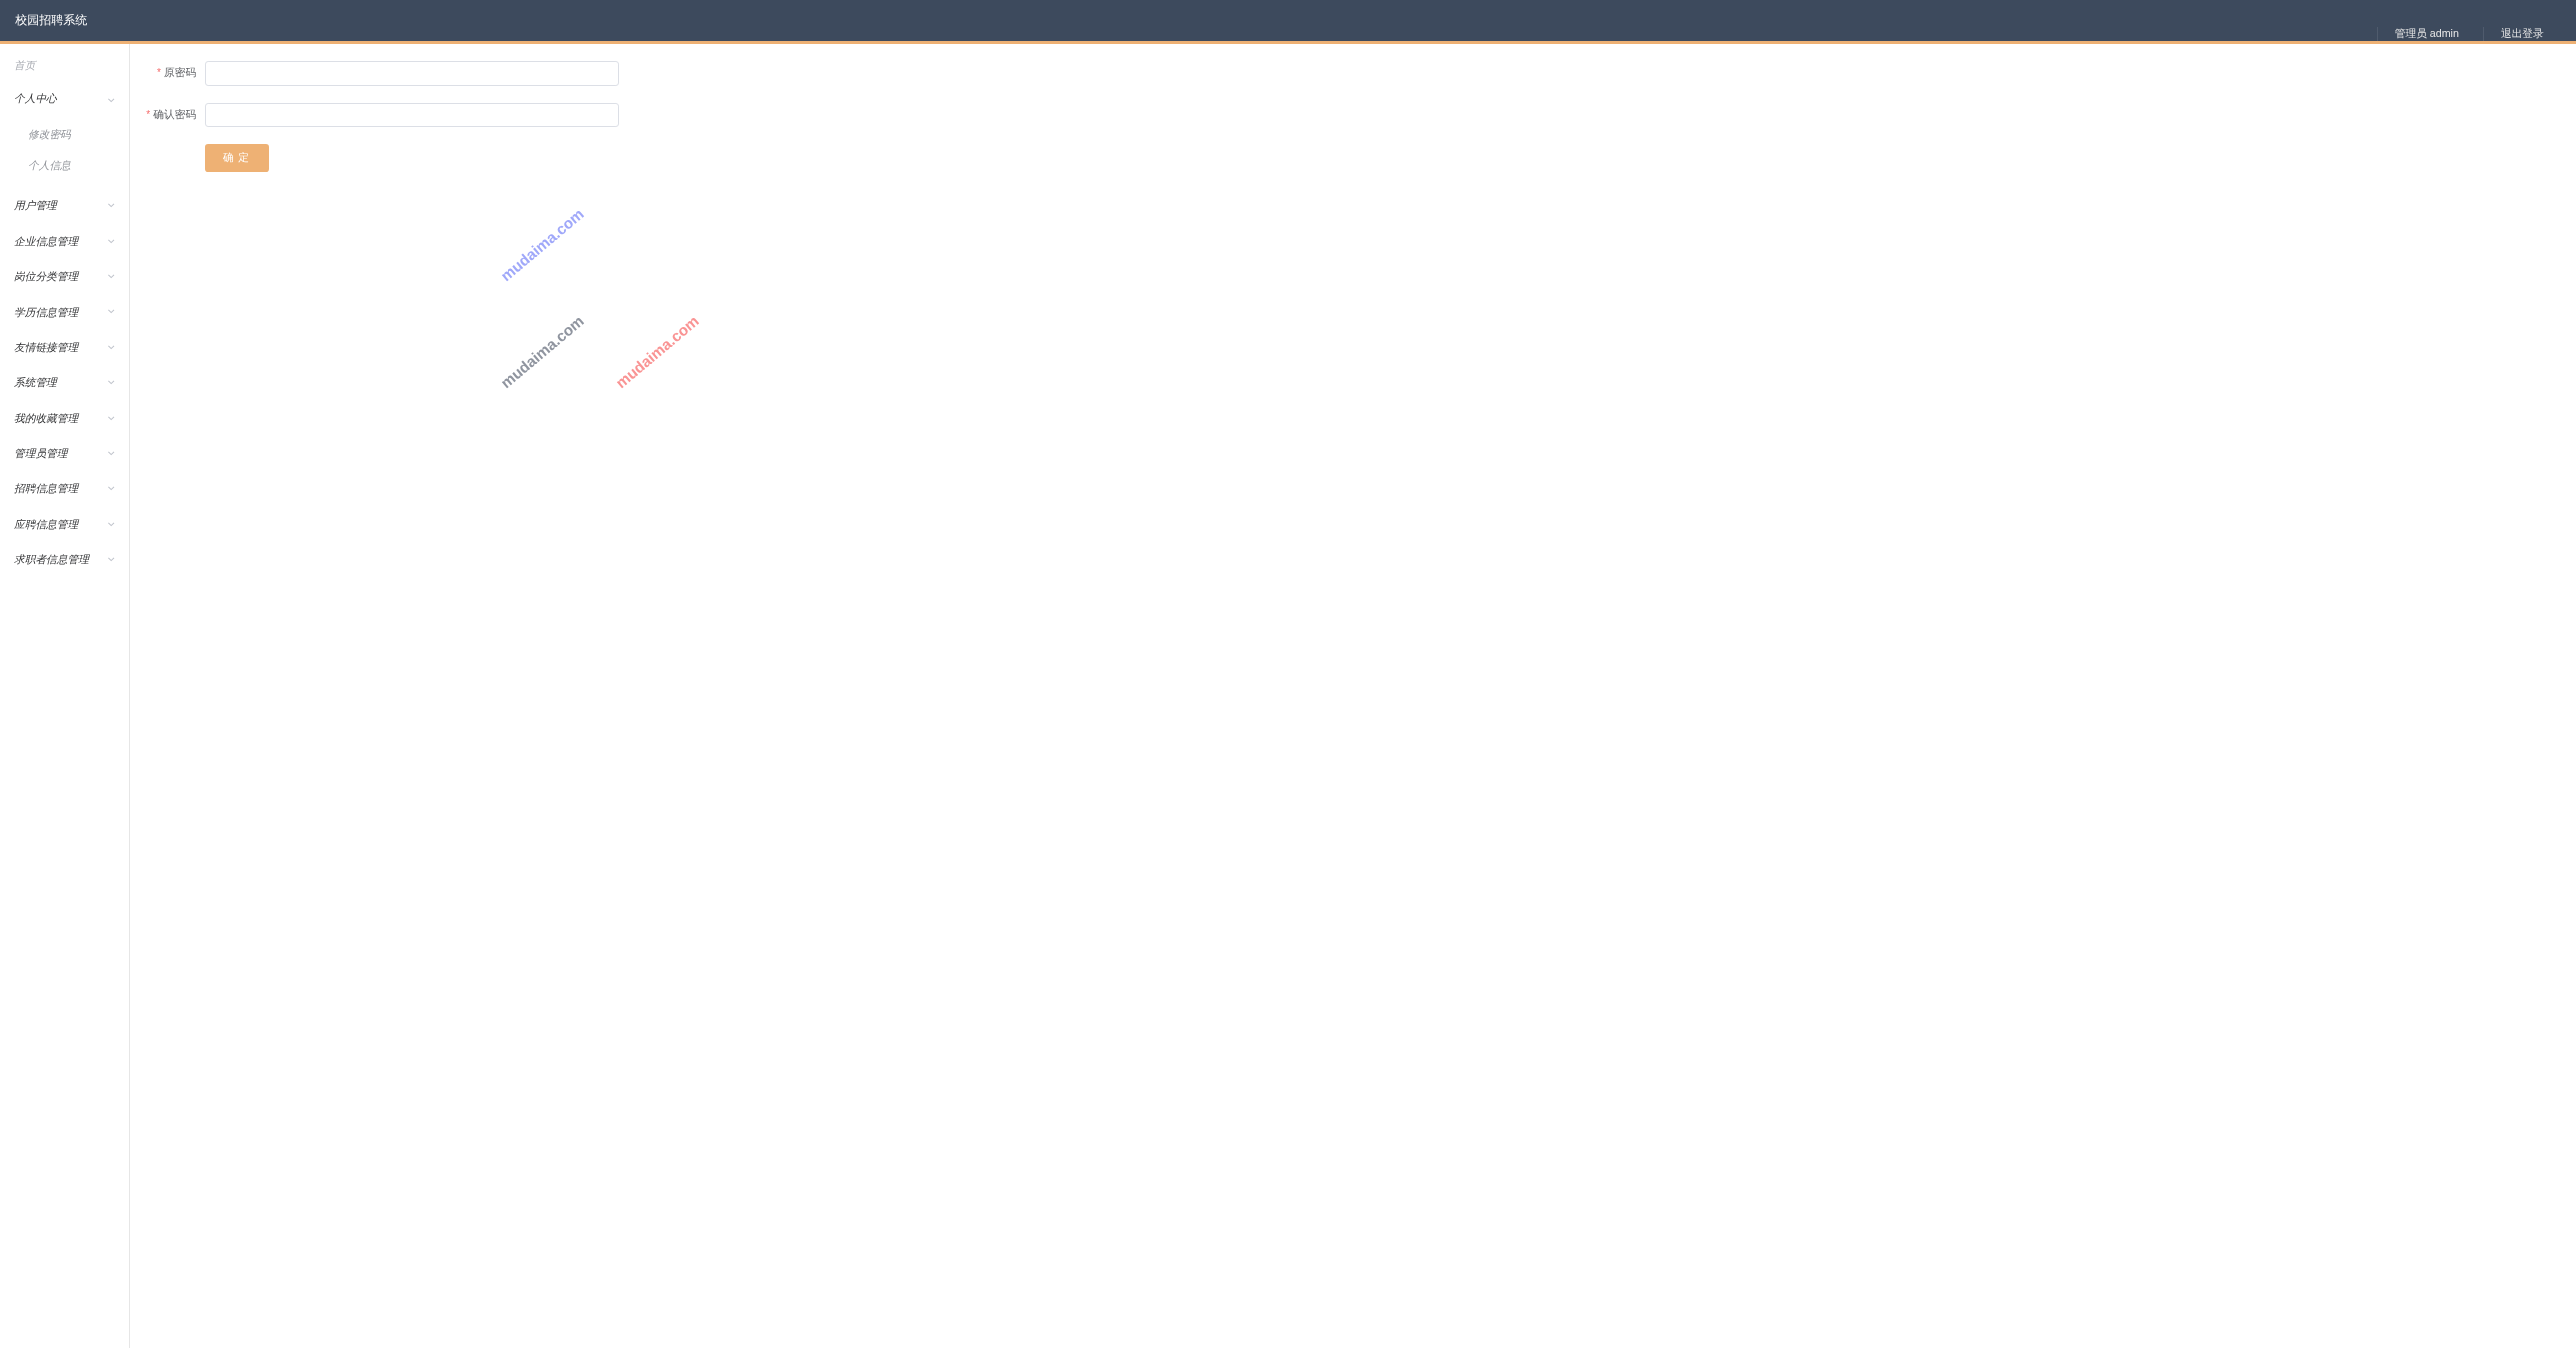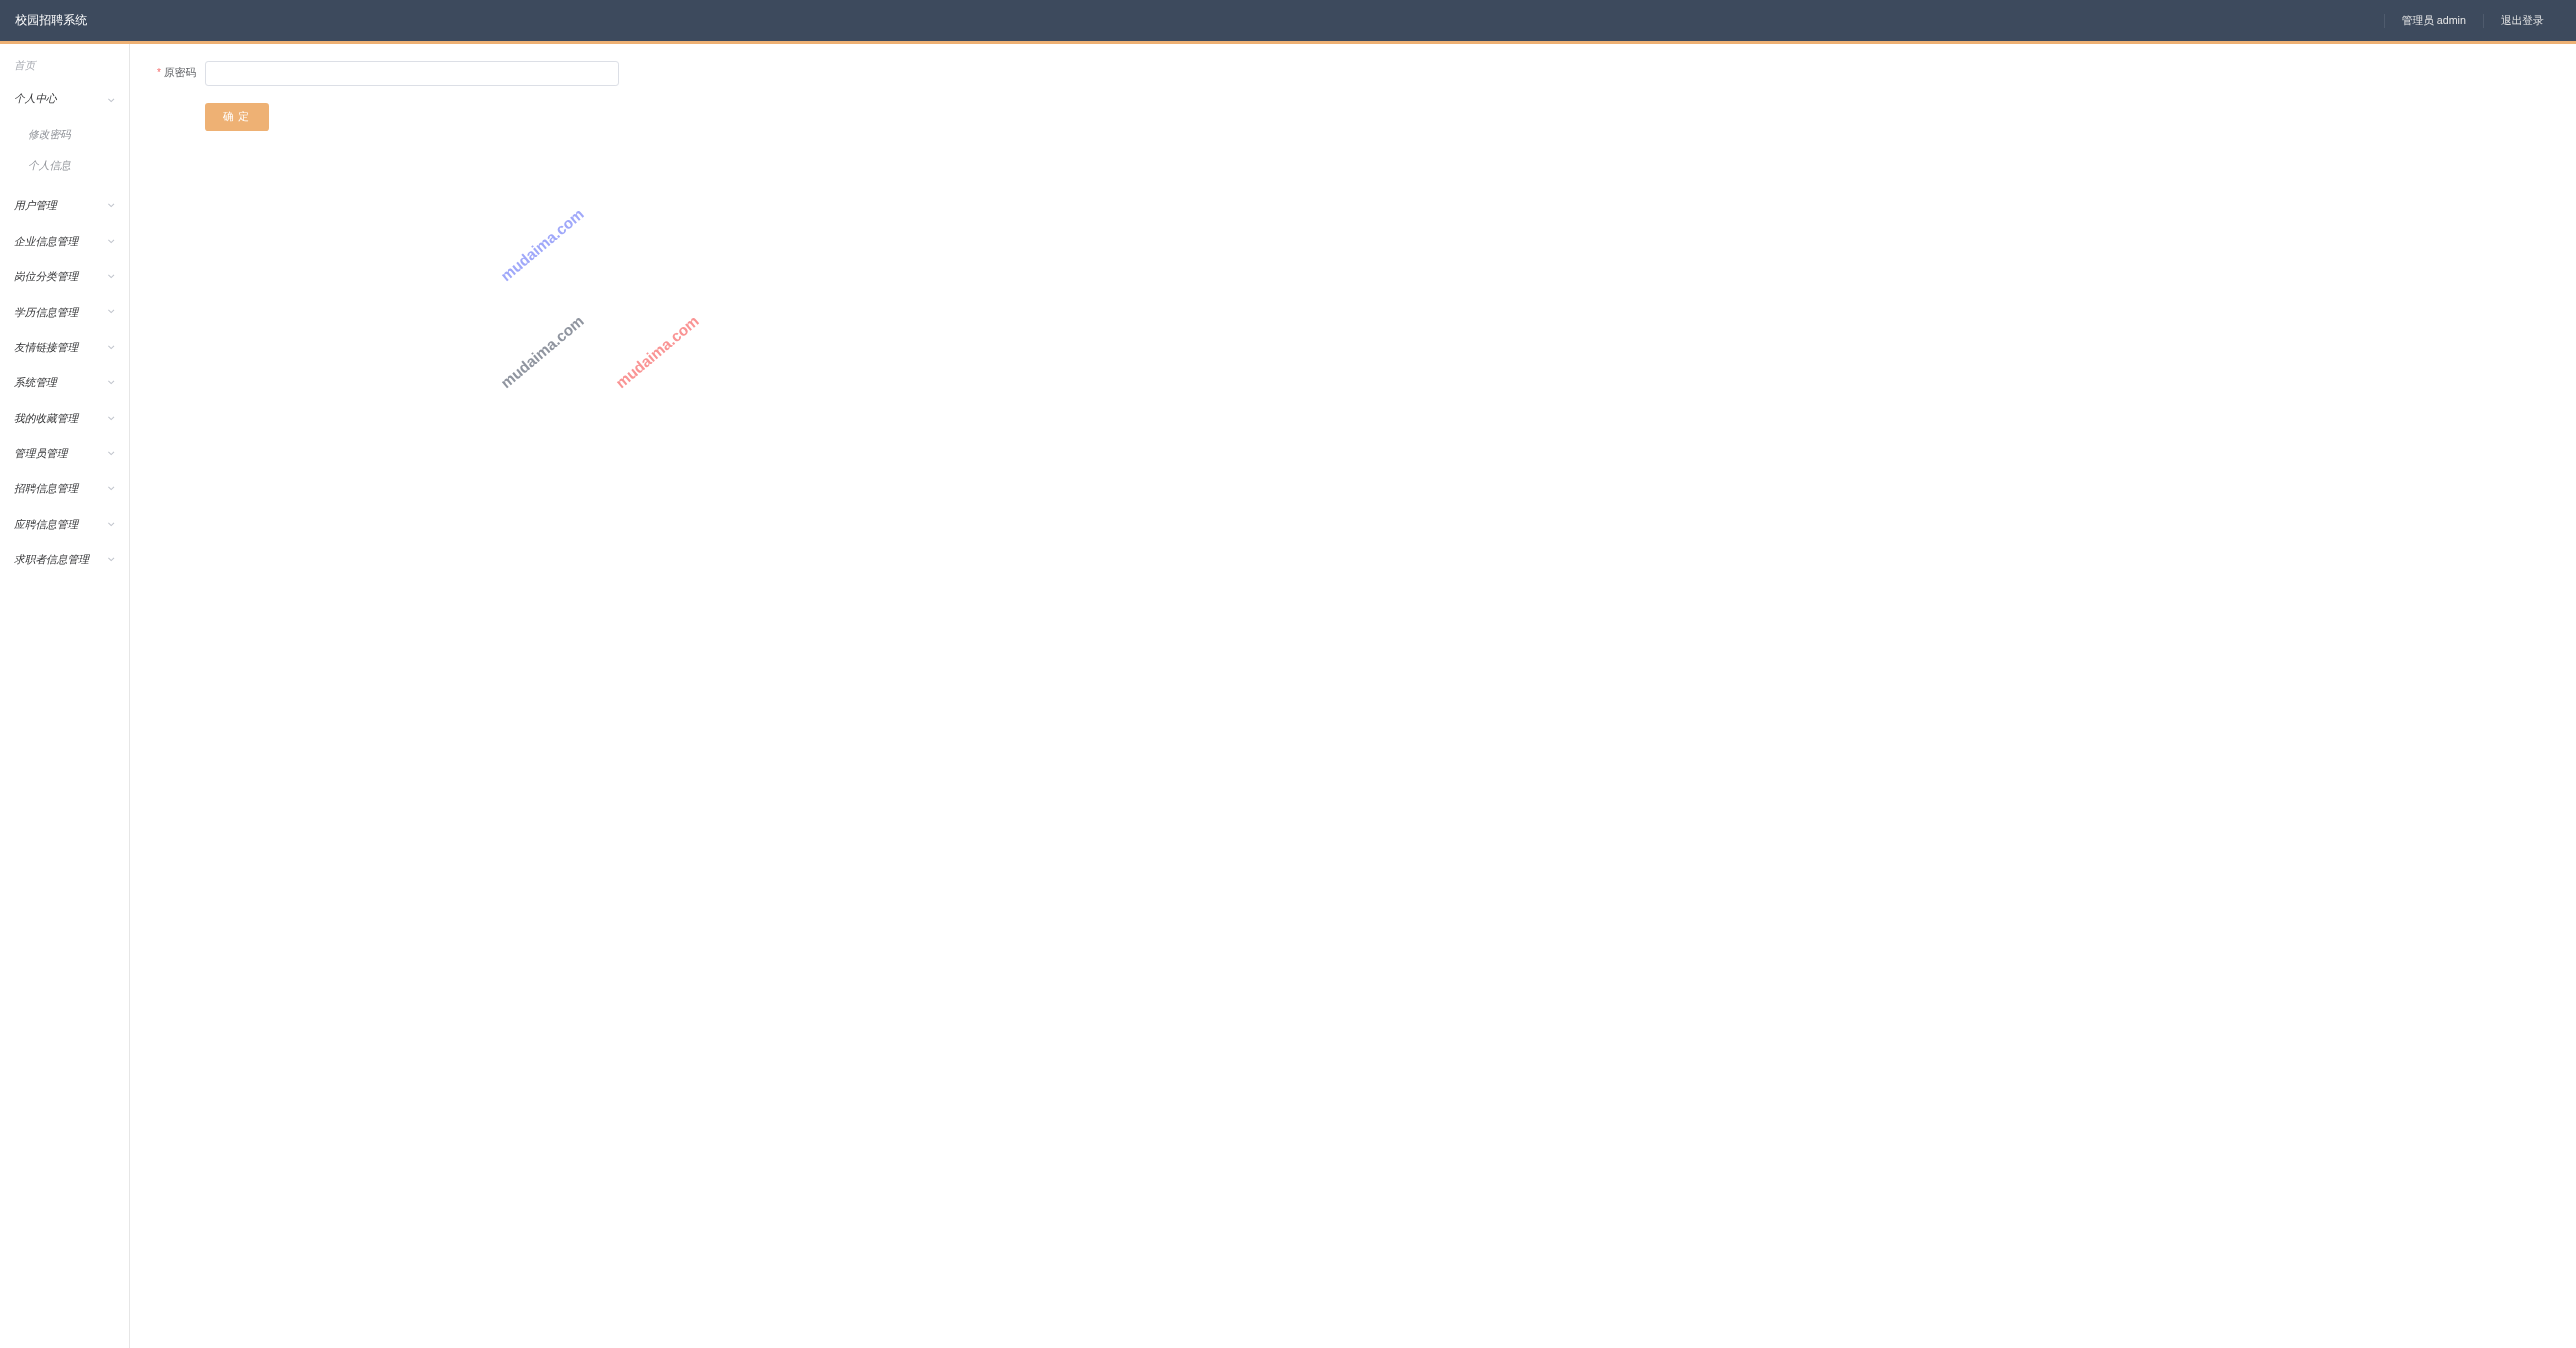--- a/index.html
+++ b/index.html
@@ -26,21 +26,22 @@
     }
     
     .header-title {
       font-size: 12px;
       font-weight: 500;
     }
     
     .header-right {
       display: flex;
       height: 100%;
-      align-items: center;
+      align-items: flex-end;
+      gap: 7px;
     }
     
     .header-item {
       display: flex;
       align-items: center;
       padding: 0 17px;
       font-size: 10.7px;
       border-left: 0.8px solid #4f5b6d;
       cursor: pointer;
       color: #e8e8e8;
@@ -327,20 +328,26 @@
 
   <div class="main-content">
     <div class="form-row">
       <div class="form-label">
         <span class="required-star">*</span><span>原密码</span>
       </div>
       <input type="password" class="form-input" value="" style="">
     </div>
 
 
+    <div class="form-row">
+      <div class="form-label">
+        <span class="required-star">*</span><span>确认密码</span>
+      </div>
+      <input type="password" class="form-input" value="" style="">
+    </div>
 
     <div class="submit-row">
       <div class="submit-spacer"></div>
       <button class="submit-btn">确定</button>
     </div>
 
     <div class="watermark wm1">mudaima.com</div>
     <div class="watermark wm2">mudaima.com</div>
     <div class="watermark wm3">mudaima.com</div>
   </div>

